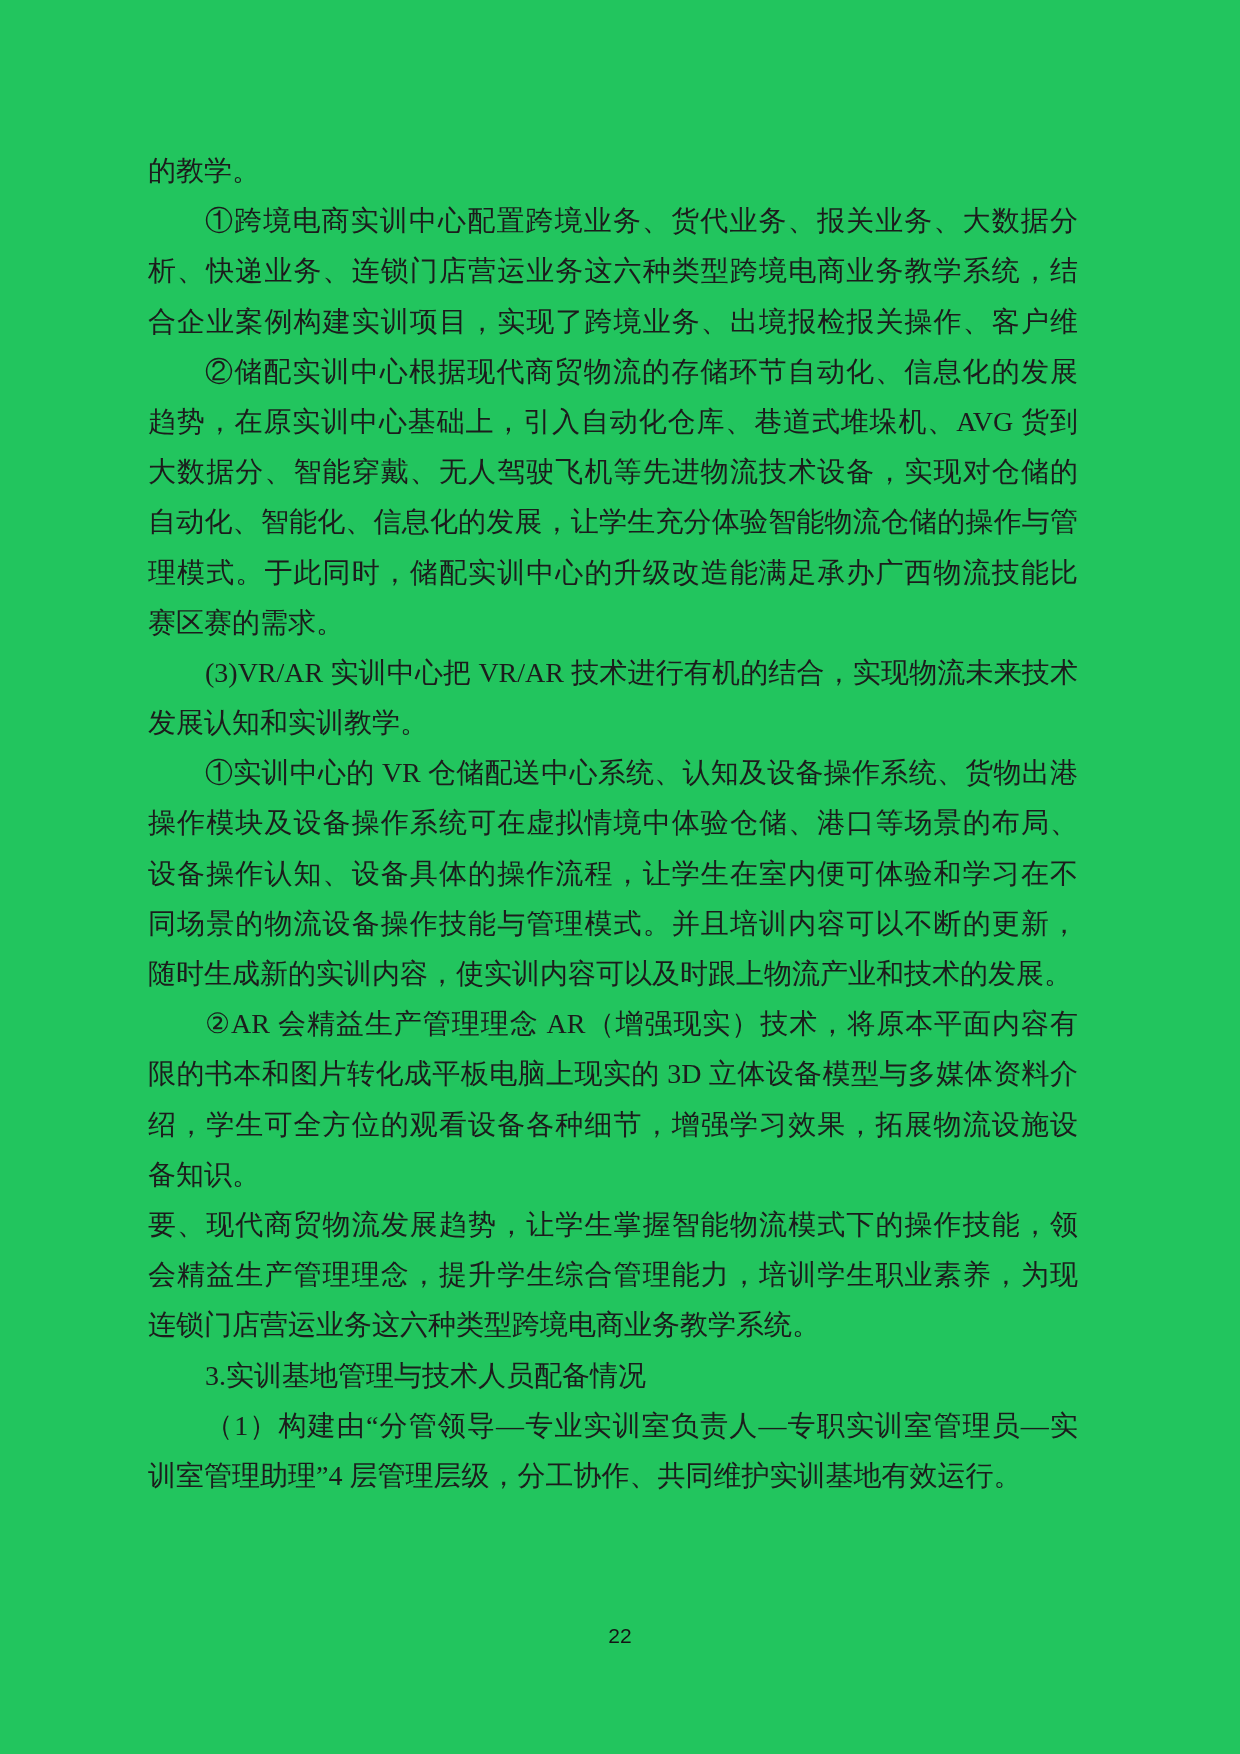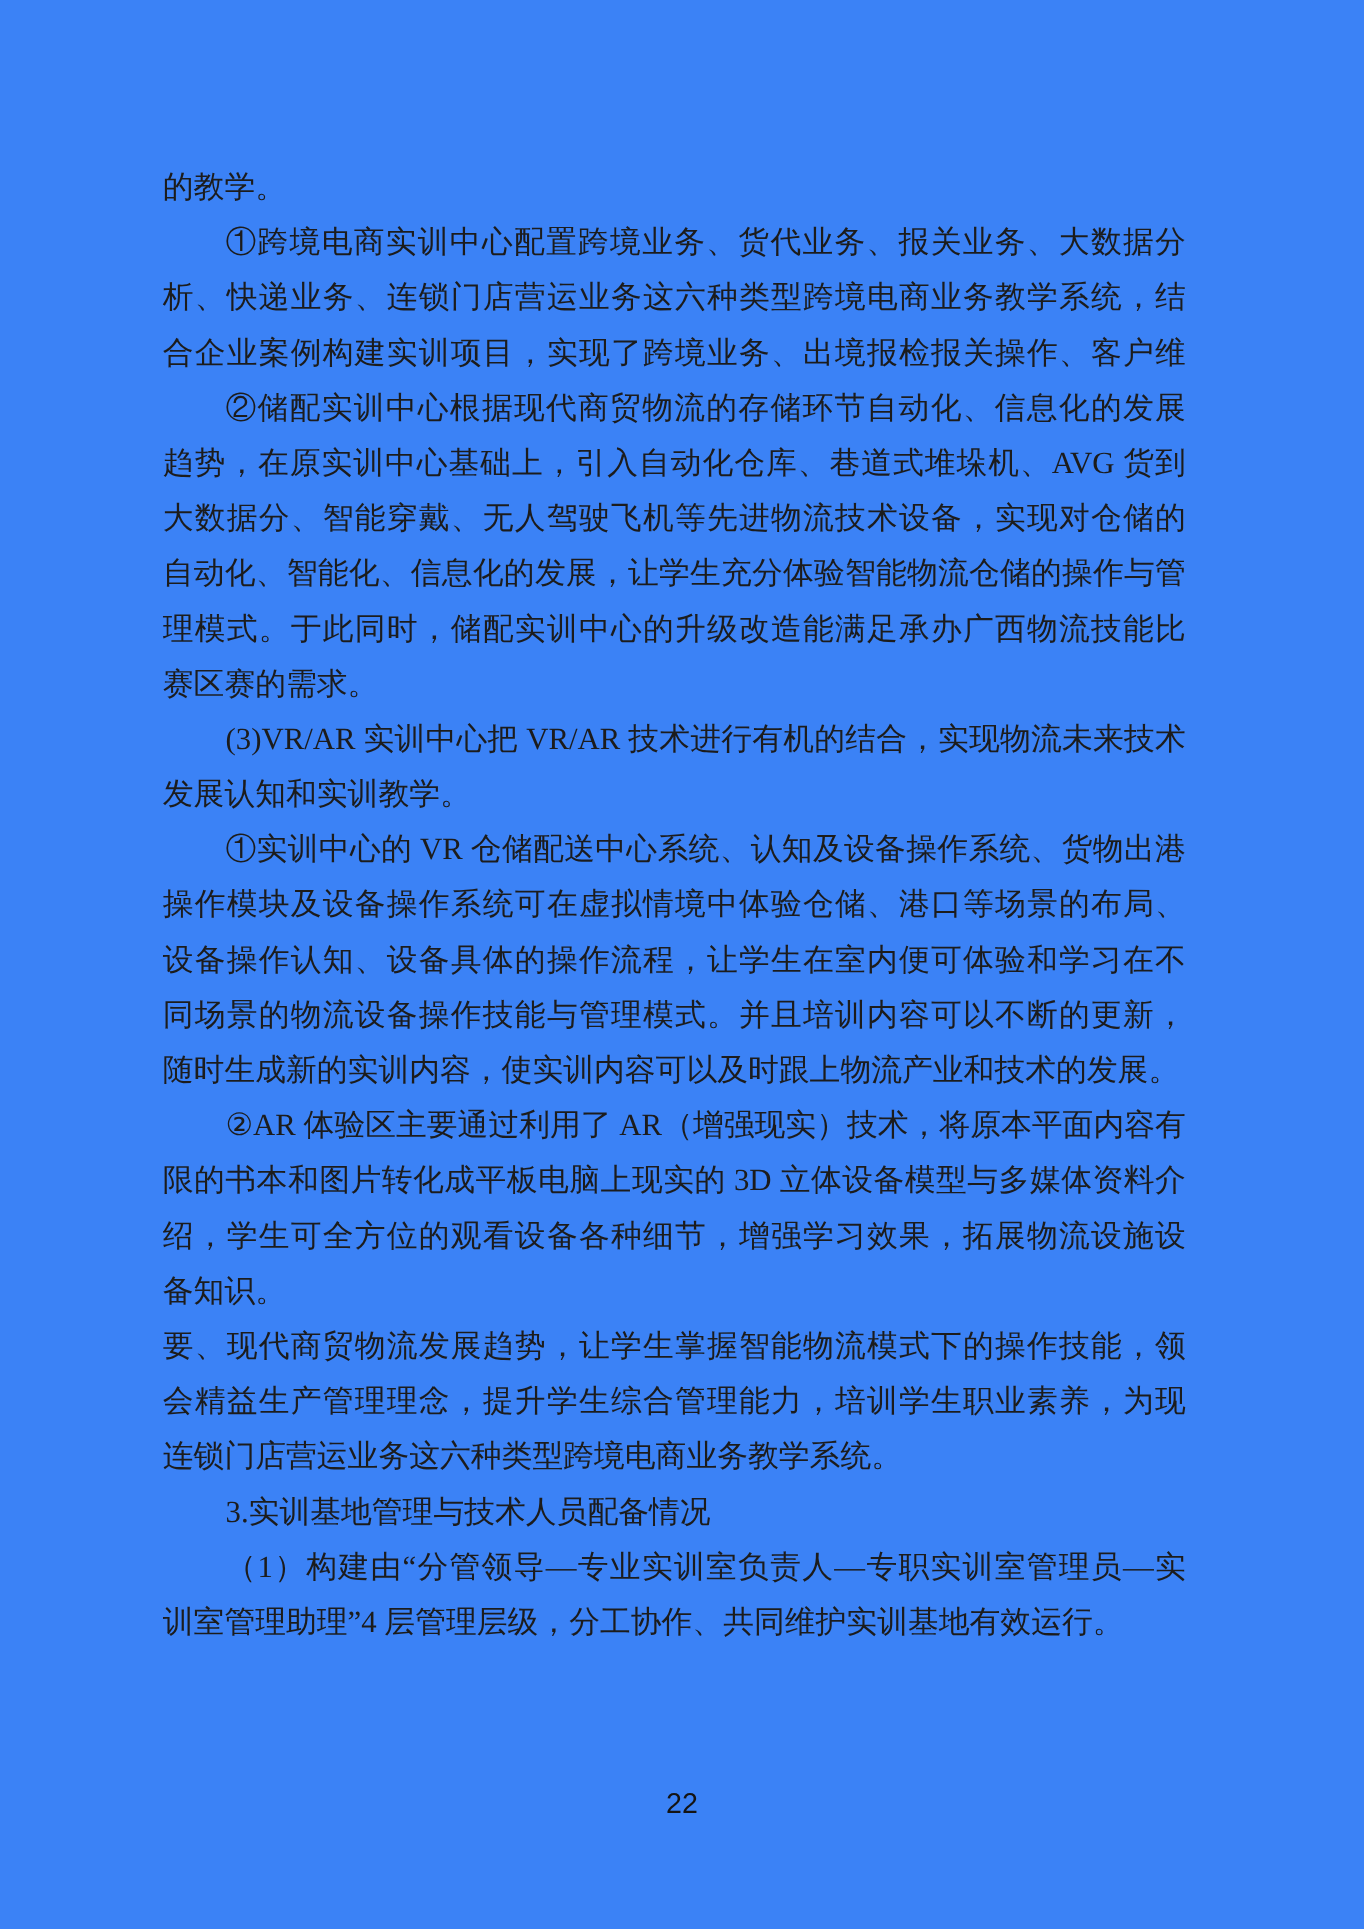--- a/index.html
+++ b/index.html
@@ -4,21 +4,21 @@
 <style>
   html, body {
     margin: 0;
     padding: 0;
     background: #ffffff;
   }
   .page {
     position: relative;
     width: 1240px;
     height: 1754px;
-    background: #3b82f6;
+    background: #22c55e;
     overflow: hidden;
     font-family: "Liberation Serif", "DejaVu Serif", serif;
     color: #1c1c1c;
   }
   .doc-body {
     position: absolute;
     left: 148px;
     top: 146px;
     width: 930px;
   }
@@ -41,21 +41,21 @@
   }
   .page-footer {
     position: absolute;
     top: 1624px;
     left: 0;
     width: 100%;
     text-align: center;
   }
   .page-number {
     font-family: "Liberation Sans", "DejaVu Sans", sans-serif;
-    font-size: 26px;
+    font-size: 21px;
     color: #141414;
   }
 </style>
 </head>
 <body>
 
 <div class="page">
   <div class="doc-body">
     <div class="line pend">的教学。</div>
     <div class="line ind">①跨境电商实训中心配置跨境业务、货代业务、报关业务、大数据分</div>
@@ -67,21 +67,21 @@
     <div class="line">自动化、智能化、信息化的发展，让学生充分体验智能物流仓储的操作与管</div>
     <div class="line">理模式。于此同时，储配实训中心的升级改造能满足承办广西物流技能比</div>
     <div class="line pend">赛区赛的需求。</div>
     <div class="line ind">(3)VR/AR 实训中心把 VR/AR 技术进行有机的结合，实现物流未来技术</div>
     <div class="line pend">发展认知和实训教学。</div>
     <div class="line ind">①实训中心的 VR 仓储配送中心系统、认知及设备操作系统、货物出港</div>
     <div class="line">操作模块及设备操作系统可在虚拟情境中体验仓储、港口等场景的布局、</div>
     <div class="line">设备操作认知、设备具体的操作流程，让学生在室内便可体验和学习在不</div>
     <div class="line">同场景的物流设备操作技能与管理模式。并且培训内容可以不断的更新，</div>
     <div class="line pend">随时生成新的实训内容，使实训内容可以及时跟上物流产业和技术的发展。</div>
-    <div class="line ind">②AR 体验区主要通过利用了 AR（增强现实）技术，将原本平面内容有</div>
+    <div class="line ind">②AR 会精益生产管理理念 AR（增强现实）技术，将原本平面内容有</div>
     <div class="line">限的书本和图片转化成平板电脑上现实的 3D 立体设备模型与多媒体资料介</div>
     <div class="line">绍，学生可全方位的观看设备各种细节，增强学习效果，拓展物流设施设</div>
     <div class="line pend">备知识。</div>
     <div class="line">要、现代商贸物流发展趋势，让学生掌握智能物流模式下的操作技能，领</div>
     <div class="line">会精益生产管理理念，提升学生综合管理能力，培训学生职业素养，为现</div>
     <div class="line pend">连锁门店营运业务这六种类型跨境电商业务教学系统。</div>
     <div class="line ind pend">3.实训基地管理与技术人员配备情况</div>
     <div class="line ind">（1）构建由“分管领导—专业实训室负责人—专职实训室管理员—实</div>
     <div class="line pend">训室管理助理”4 层管理层级，分工协作、共同维护实训基地有效运行。</div>
   </div>

